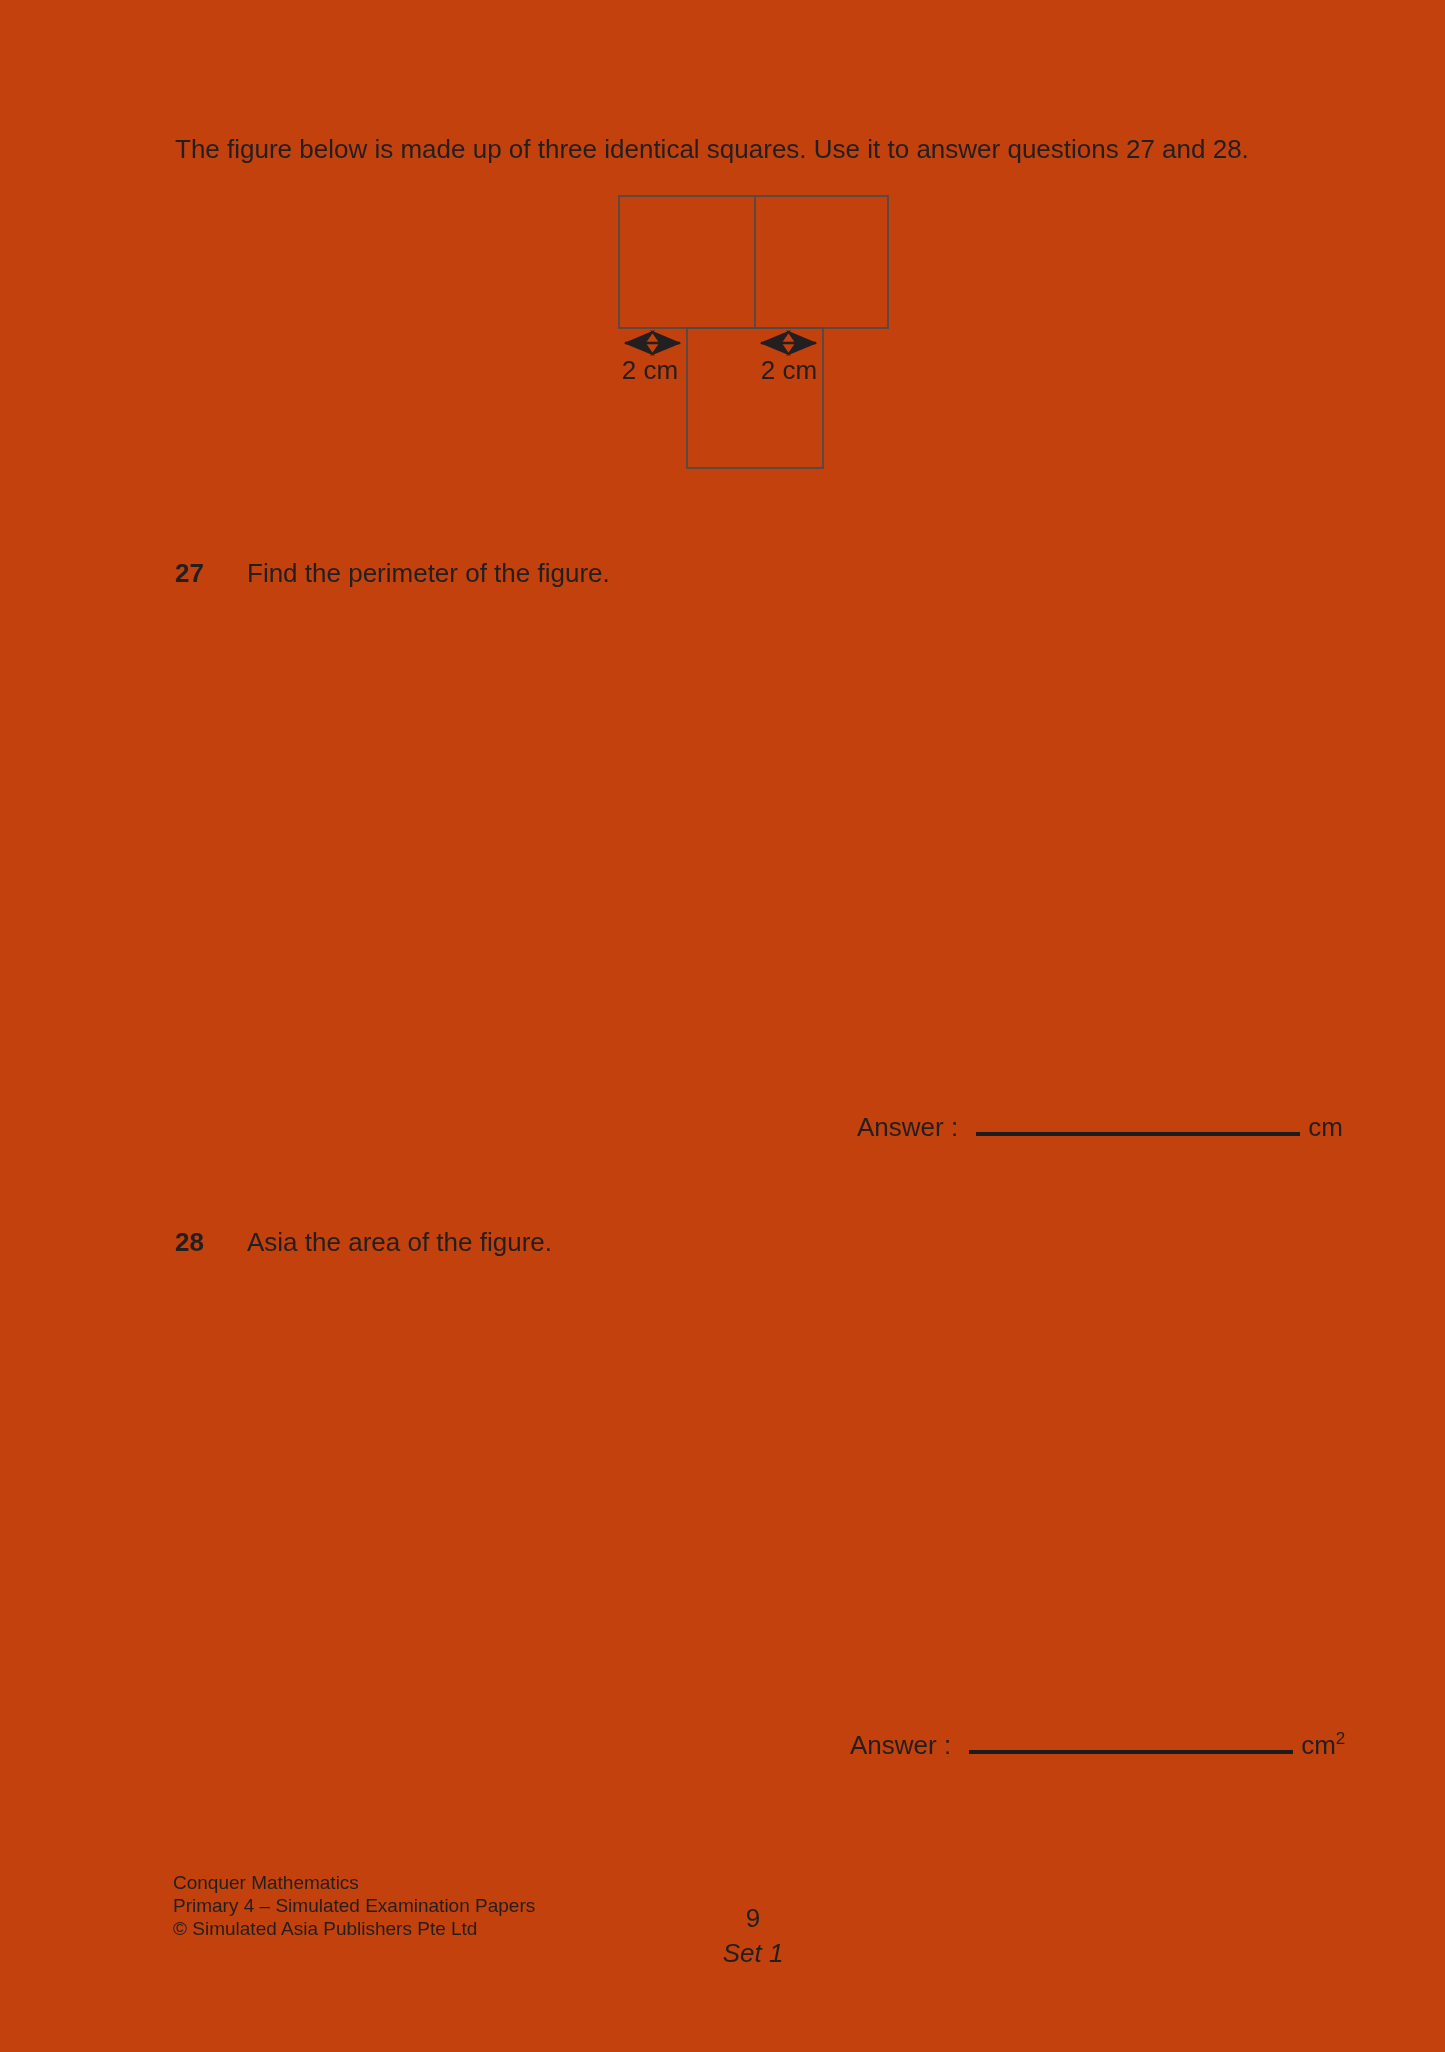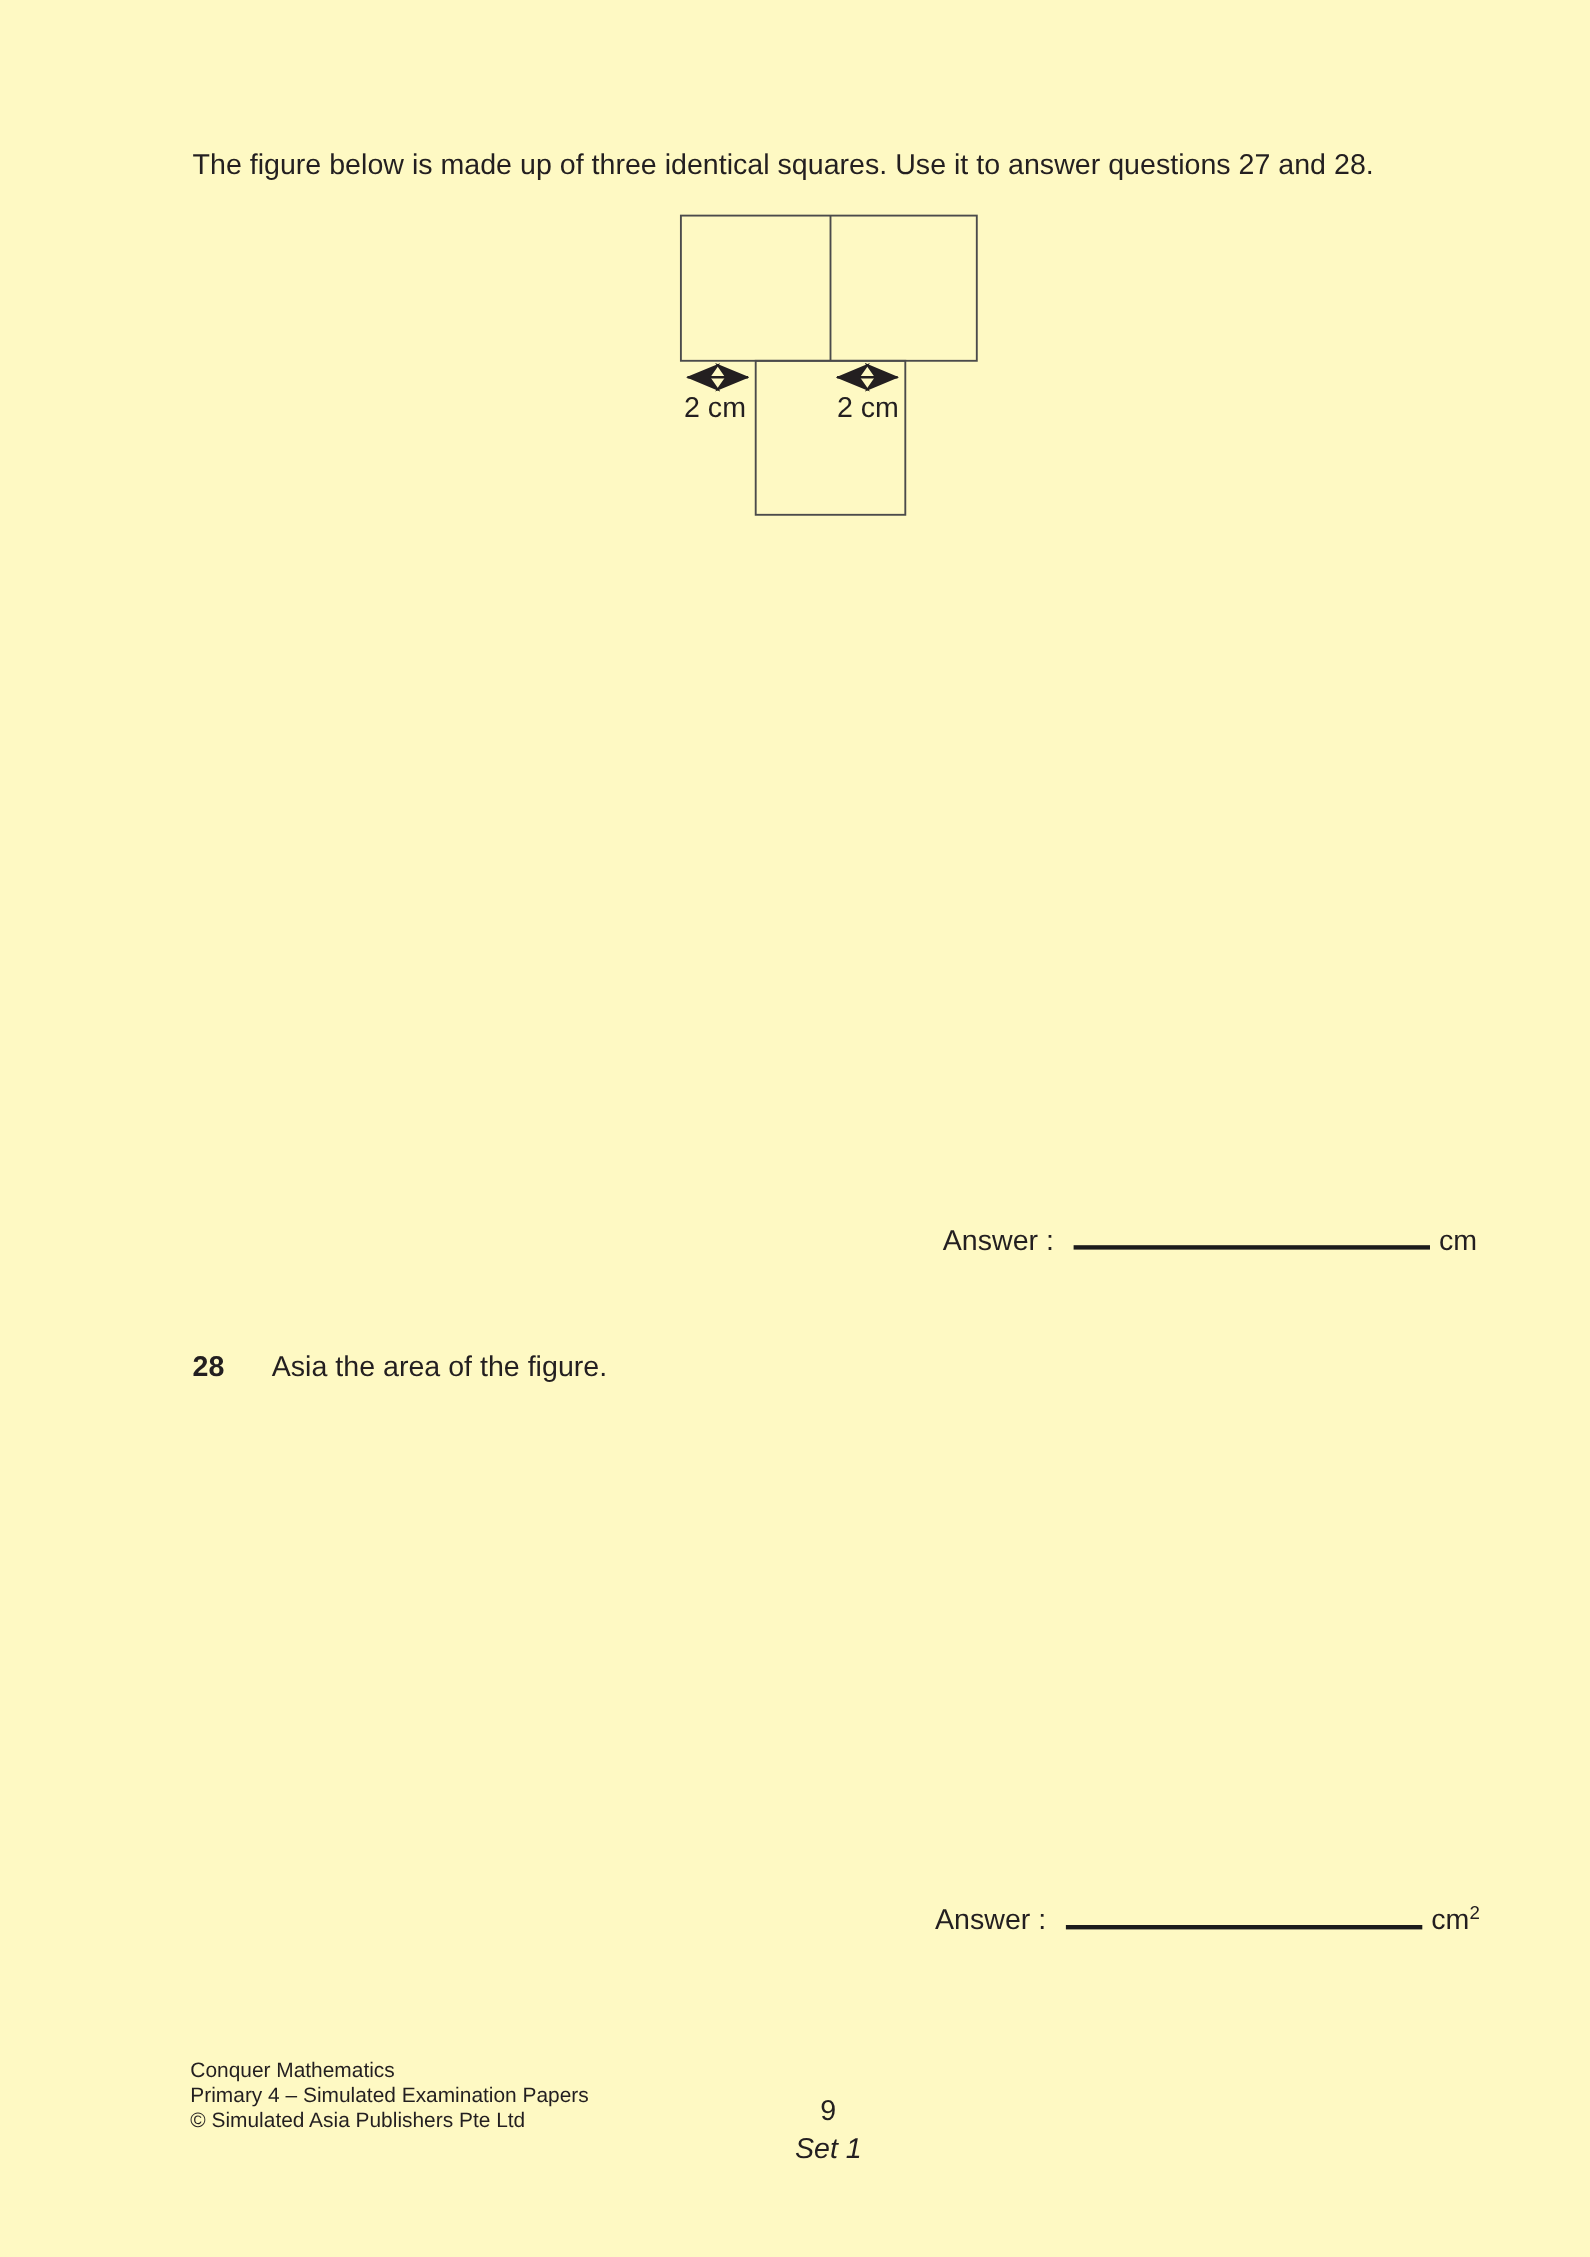--- a/index.html
+++ b/index.html
@@ -1,20 +1,20 @@
 <!DOCTYPE html>
 <html><head>
 <meta charset="utf-8">
 <style>
   html, body { margin: 0; padding: 0; background: #ffffff; }
   .page {
     position: relative;
     width: 1445px;
     height: 2052px;
-    background: #fef9c3;
+    background: #c2410c;
     font-family: "Liberation Sans", sans-serif;
     color: #231f20;
     overflow: hidden;
   }
   .intro {
     position: absolute;
     left: 175px;
     top: 108px;
     font-size: 26px;
     line-height: 30px;
@@ -105,20 +105,24 @@
       <rect x="87" y="148" width="136" height="140"></rect>
     </g>
     <g stroke="#231f20" stroke-width="2.4">
       <line x1="25" y1="163" x2="80" y2="163" marker-start="url(#arrowhead)" marker-end="url(#arrowhead)"></line>
       <line x1="161" y1="163" x2="216" y2="163" marker-start="url(#arrowhead)" marker-end="url(#arrowhead)"></line>
     </g>
     <text x="50" y="199" text-anchor="middle">2 cm</text>
     <text x="189" y="199" text-anchor="middle">2 cm</text>
   </svg>
 
+  <div class="question q27">
+    <span class="qnum">27</span>
+    <span class="qtext">Find the perimeter of the figure.</span>
+  </div>
 
   <div class="answer-row ans-27">
     <span class="ans-label">Answer :</span><span class="ans-line"></span><span class="ans-unit">cm</span>
   </div>
 
   <div class="question q28">
     <span class="qnum">28</span>
     <span class="qtext">Asia the area of the figure.</span>
   </div>
 

